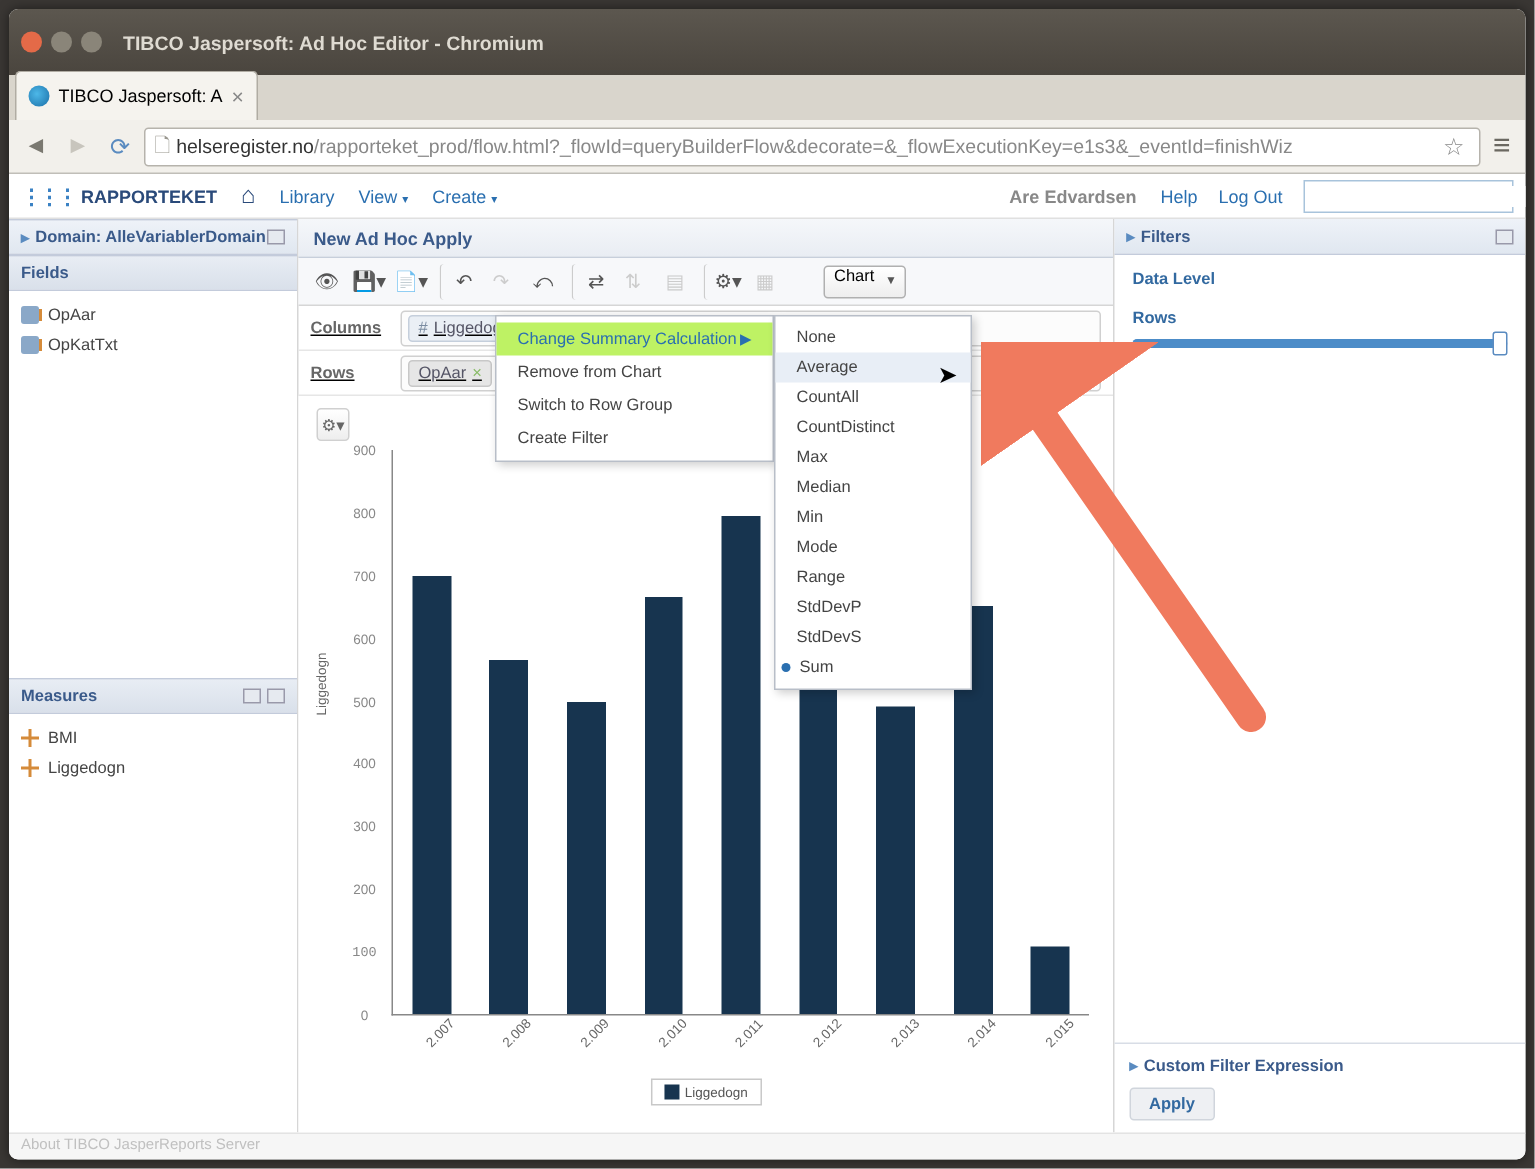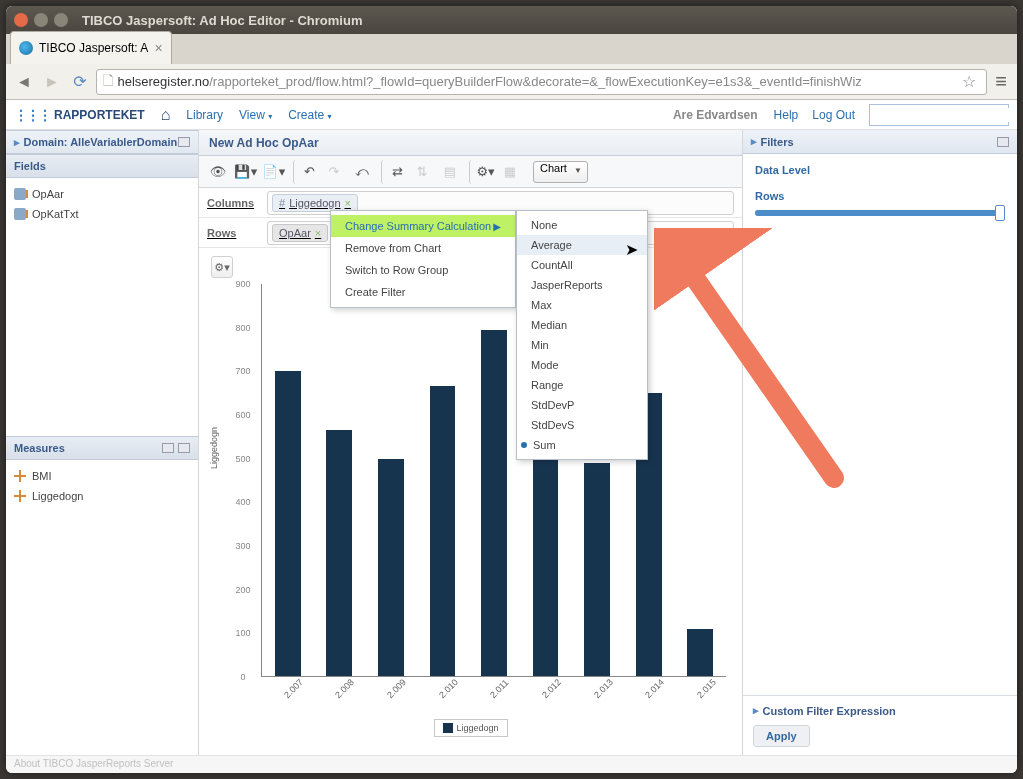--- a/index.html
+++ b/index.html
@@ -1,20 +1,20 @@
 <!DOCTYPE html>
 <html><head>
 <meta charset="utf-8">
 <style>
 * { box-sizing: border-box; margin: 0; padding: 0; font-family: Arial, Helvetica, sans-serif; }
 body { background: #3a3734; width: 1023px; height: 779px; overflow: hidden; position: relative; }
 
 .window { position: absolute; top: 6px; left: 6px; right: 6px; bottom: 6px; background: #fff; border-radius: 6px; overflow: hidden; box-shadow: 0 0 8px rgba(0,0,0,0.5); display:flex; flex-direction:column;}
 
-.titlebar { height: 28px; background: linear-gradient(#5c574f,#4a453e); display: flex; align-items: center; padding: 0 8px; gap: 6px; color: #dfdbd2; font-size: 13px; font-weight: bold;}
+.titlebar { height: 44px; background: linear-gradient(#5c574f,#4a453e); display: flex; align-items: center; padding: 0 8px; gap: 6px; color: #dfdbd2; font-size: 13px; font-weight: bold;}
 .tb-btn { width: 14px; height: 14px; border-radius: 50%; display:inline-block;}
 .tb-close { background: #e46a48; }
 .tb-min { background: #8a8579; }
 .tb-max { background: #8a8579; }
 
 .tabbar { height: 30px; background: #d9d5cc; display: flex; align-items: flex-end; padding-left:4px;}
 .tab { background: #f5f3ee; border: 1px solid #b0aca3; border-bottom:none; border-radius: 4px 4px 0 0; height: 26px; display: flex; align-items: center; padding: 16px 8px; font-size: 12px; gap:6px; min-width:160px;}
 .tab .favicon { width:14px; height:14px; border-radius:50%; background: radial-gradient(circle at 40% 40%, #4db8e8, #1a6fa8); }
 .tab .close-x { color:#888; font-size:14px;}
 
@@ -52,21 +52,21 @@
 .fields-box{height:258px;}
 .panel-ctrl { margin-left:auto; display:flex; gap:4px;}
 .panel-ctrl span{width:12px;height:10px;border:1px solid #99a;display:inline-block;background:#e6eaf0;}
 
 
 .center { flex:1; display:flex; flex-direction:column; border-right:1px solid #d6d6d6;}
 .center-title { background:linear-gradient(#f5f7fa,#e9edf3); height:26px; border-bottom:1px solid #c7cfdb; padding:0 10px; display:flex; align-items:center; font-size:12px; color:#3a5a8a; font-weight:bold;}
 .toolbar { height:32px; background:#f7f8fa; border-bottom:1px solid #d6d6d6; display:flex; align-items:center; padding:0 6px; gap:2px;}
 .tbtn { width:26px; height:24px; display:flex; align-items:center; justify-content:center; color:#555; font-size:13px; border-radius:3px;}
 .tbtn.sep { border-left:1px solid #ccc; margin-left:4px; padding-left:6px;}
-.chart-select { margin-left:8px; height:22px; border:1px solid #b0b0b0; border-radius:3px; font-size:11px; padding:0 20px 0 6px; background:linear-gradient(#fff,#eee); position:relative;}
+.chart-select { margin-left:24px; height:22px; border:1px solid #b0b0b0; border-radius:3px; font-size:11px; padding:0 20px 0 6px; background:linear-gradient(#fff,#eee); position:relative;}
 .chart-select::after{content:"▼"; position:absolute; right:5px; top:4px; font-size:8px; color:#555;}
 
 .pills-row { height:30px; border-bottom:1px solid #e6e6e6; display:flex; align-items:center; padding:0 8px; gap:8px; font-size:11px;text-decoration:underline;}
 .pills-row .lbl { color:#666; font-weight:bold; width:52px;}
 .pill-wrap { flex:1; border:1px solid #d0d0d0; border-radius:3px; height:24px; display:flex; align-items:center; padding:0 4px; gap:4px; background:#fcfcfc;}
 .pill { background:#eaeff5; border:1px solid #c5cfdc; border-radius:3px; height:18px; padding:0 6px; display:flex; align-items:center; gap:4px; font-size:11px; color:#556;}
 .pill .hash{color:#7a8ba0;}
 .pill .x{color:#8b6;font-size:11px;}
 .pill.grey{background:#e6e6e6;border-color:#c8c8c8;}
 
@@ -199,21 +199,21 @@
             <span>BMI</span>
           </div>
         <div class="field-item">
             <span class="meas-icon"></span>
             <span>Liggedogn</span>
           </div>
       </div>
     </div>
 
     <div class="center">
-      <div class="center-title">New Ad Hoc OpAar</div>
+      <div class="center-title">New Ad Hoc Apply</div>
       <div class="toolbar">
         <span class="tbtn">👁</span>
         <span class="tbtn">💾▾</span>
         <span class="tbtn">📄▾</span>
         <span class="tbtn sep">↶</span>
         <span class="tbtn" style="color:#ccc;">↷</span>
         <span class="tbtn">⤺</span>
         <span class="tbtn sep">⇄</span>
         <span class="tbtn" style="color:#ccc;">⇅</span>
         <span class="tbtn" style="color:#ccc;">▤</span>
@@ -239,21 +239,21 @@
               <span class="x">×</span>
             </div>
         </div>
       </div>
       <div class="chart-area">
         <div class="gear-box">⚙▾</div>
         <div class="chart-plot">
           <div class="y-axis-label">Liggedogn</div>
           <div class="y-ticks" id="yticks">
               <div class="y-tick" style="bottom: 0%;">0</div>
-              <div class="y-tick" style="bottom: 11.1111%;">100</div>
+              <div class="y-tick" style="bottom: 11.1111%; font-family: Liberation Mono, monospace;">100</div>
               <div class="y-tick" style="bottom: 22.2222%;">200</div>
               <div class="y-tick" style="bottom: 33.3333%;">300</div>
               <div class="y-tick" style="bottom: 44.4444%;">400</div>
               <div class="y-tick" style="bottom: 55.5556%;">500</div>
               <div class="y-tick" style="bottom: 66.6667%;">600</div>
               <div class="y-tick" style="bottom: 77.7778%;">700</div>
               <div class="y-tick" style="bottom: 88.8889%;">800</div>
               <div class="y-tick" style="bottom: 100%;">900</div>
             </div>
           <div class="plot-box" id="plotbox">
@@ -329,21 +329,21 @@
       <div class="mi">
         <span>None</span>
       </div>
       <div class="mi hov">
         <span>Average</span>
       </div>
       <div class="mi">
         <span>CountAll</span>
       </div>
       <div class="mi">
-        <span>JasperReports</span>
+        <span>CountDistinct</span>
       </div>
       <div class="mi">
         <span>Max</span>
       </div>
       <div class="mi">
         <span>Median</span>
       </div>
       <div class="mi">
         <span>Min</span>
       </div>

